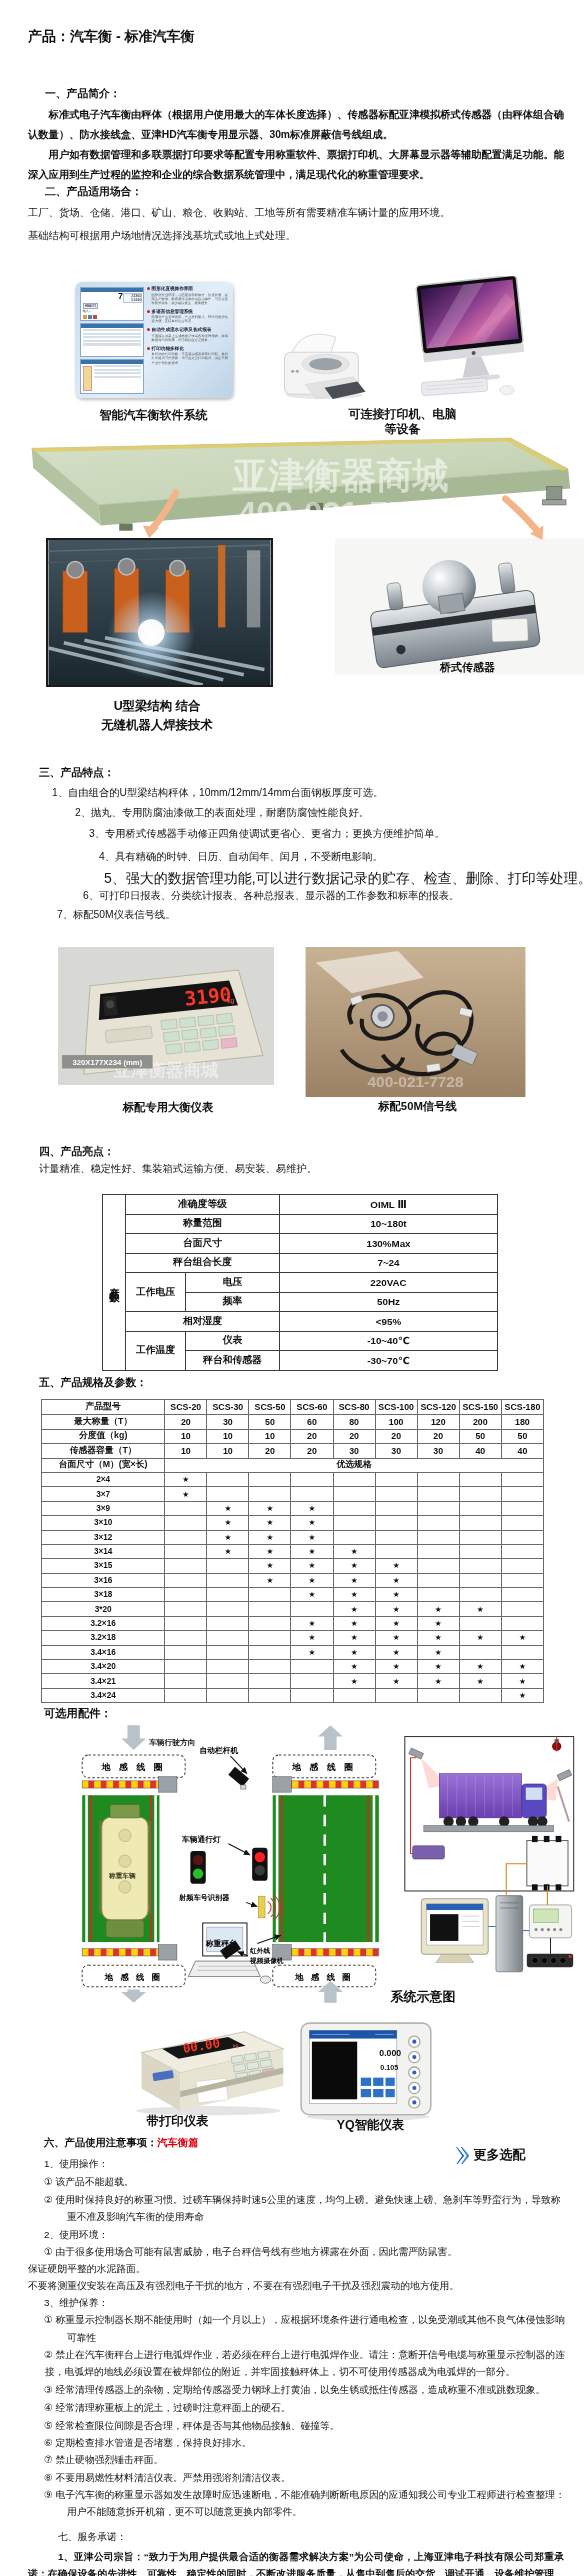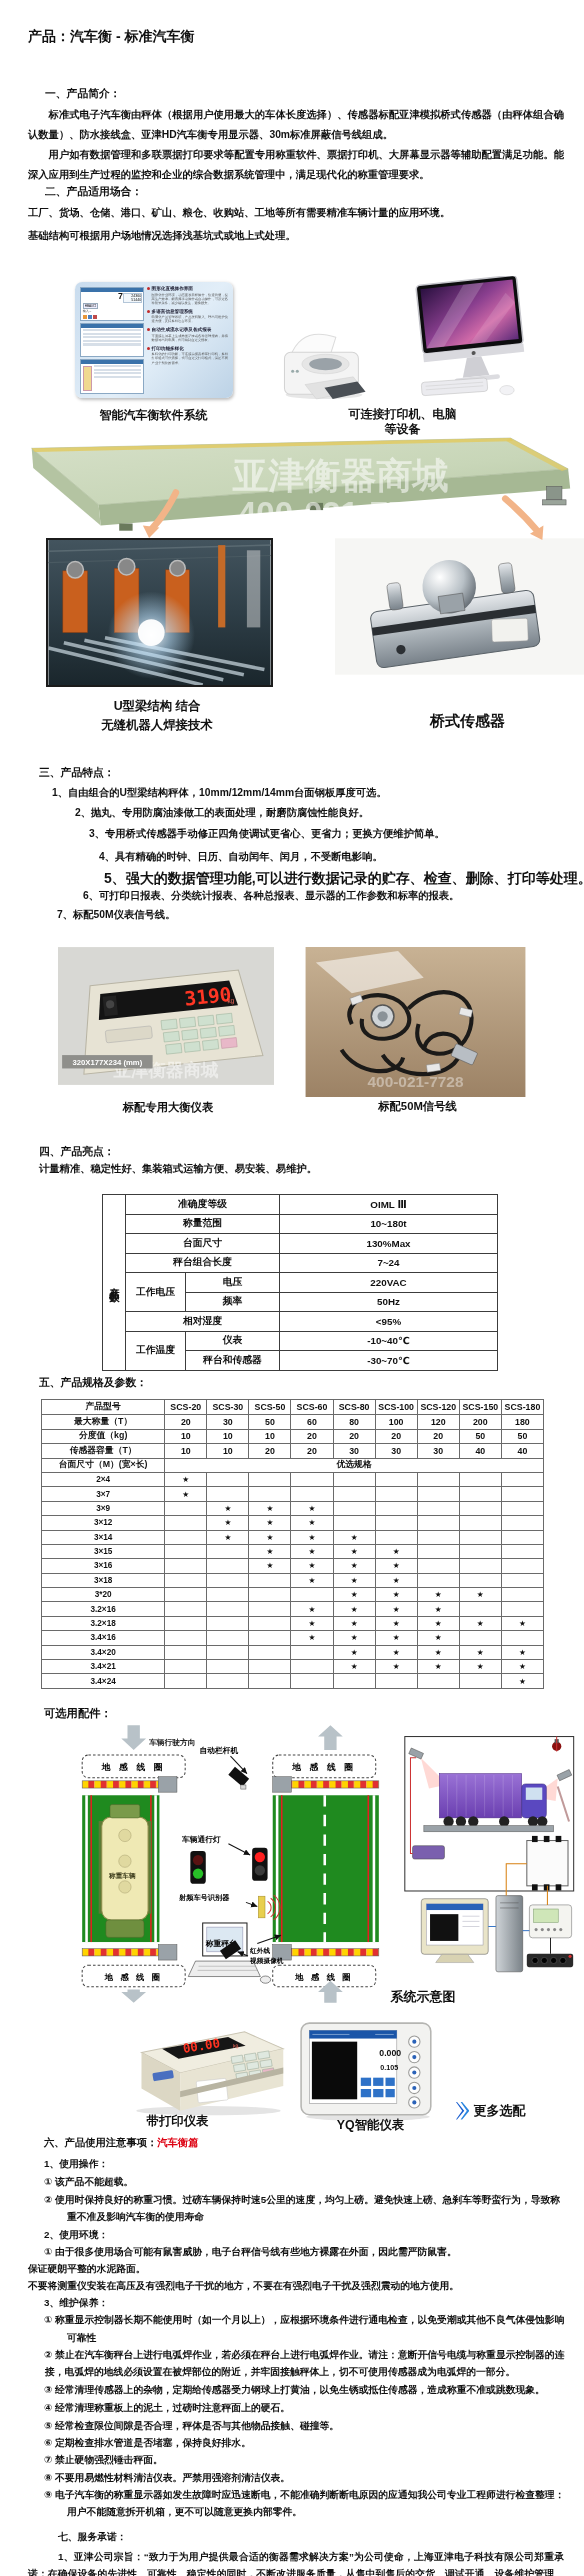--- a/index.html
+++ b/index.html
@@ -1,19 +1,19 @@
 <!DOCTYPE html>
 <html style="font-size:8.2px"><head>
 <meta charset="utf-8">
 <style>
   html,body{margin:0;padding:0;background:#fff;}
   #page{position:relative;width:584px;height:2770px;background:#fff;overflow:hidden;
         font-family:"Liberation Sans","DejaVu Sans",sans-serif;color:#111;}
   .abs{position:absolute;}
-  .t{position:absolute;white-space:nowrap;font-size:9.8px;font-weight:700;color:#111;}
+  .t{position:absolute;white-space:nowrap;font-size:9.8px;font-weight:400;color:#111;}
   .h{position:absolute;font-weight:700;color:#111;white-space:nowrap;}
   .cap{position:absolute;font-weight:700;color:#111;text-align:center;}
   .para{position:absolute;font-weight:700;color:#111;text-align:justify;}
   
   #swpanel{left:75px;top:282px;width:158px;height:116px;border-radius:7.2px;
     background:linear-gradient(135deg,#c9dcee 0%,#e2eef8 55%,#bcd2e6 100%);
     box-shadow:1px 1.5px 3.1px rgba(0,0,0,.25);}
   .mini{position:absolute;left:5.2px;width:62px;background:#fff;border:0.5px solid #8aa8c4;}
   .minihead{height:3.6px;background:#3a72aa;}
   .bigw{font-weight:700;font-size:8.8px;line-height:9.3px;text-align:right;padding-right:1.5px;}
@@ -32,21 +32,21 @@
   .ptab{position:absolute;left:102px;top:1194px;table-layout:fixed;}
   .ptab td{border:1px solid #3c3c3c;height:18.5px;text-align:center;font-size:9.8px;font-weight:700;padding:0;}
   .ptab .side{writing-mode:vertical-lr;text-orientation:upright;letter-spacing:1.5px;font-size:10.3px;}
   .spec{position:absolute;left:41px;top:1399px;width:503px;table-layout:fixed;}
   .spec td,.spec th{border:1px solid #6a6a6a;text-align:center;font-size:8.8px;font-weight:700;padding:0;color:#111;}
   .spec th{height:14.4px;} .spec td{height:13.4px;}
   .spec .ms{font-size:8.2px;} .spec .mc{font-size:7.7px;}
   
   .photo{position:absolute;overflow:hidden;}
   .chev{width:13.4px;height:17.5px;display:inline-block;}
-  #morebox{display:flex;align-items:center;gap:4.1px;}
+  #morebox{display:flex;align-items:flex-end;gap:4.1px;margin-top:44px;}
 </style>
 </head>
 <body>
 
 <div id="page">
 
   <div class="h" style="left:28px;top:28px;font-size:14px;">产品：汽车衡 - 标准汽车衡</div>
   <div class="h" style="left:45px;top:87px;font-size:10.8px;">一、产品简介：</div>
   <div class="para" style="left:28px;top:105px;width:536px;font-size:10.3px;line-height:19.6px;font-weight:700;text-indent:20.6px;">标准式电子汽车衡由秤体（根据用户使用最大的车体长度选择）、传感器标配亚津模拟桥式传感器（由秤体组合确认数量）、防水接线盒、亚津HD汽车衡专用显示器、30m标准屏蔽信号线组成。</div>
   <div class="para" style="left:28px;top:145px;width:536px;font-size:10.3px;line-height:19.6px;font-weight:700;text-indent:20.6px;">用户如有数据管理和多联票据打印要求等配置专用称重软件、票据打印机、大屏幕显示器等辅助配置满足功能。能深入应用到生产过程的监控和企业的综合数据系统管理中，满足现代化的称重管理要求。</div>
@@ -235,21 +235,21 @@
     <g stroke="#f2b488" stroke-width="13" fill="none" stroke-linecap="round">
       <path d="M300,108 Q280,150 252,180"></path>
       <path d="M940,120 Q975,150 1000,180"></path>
     </g>
     <polygon points="236,172 268,176 248,196" fill="#f2b488"></polygon>
     <polygon points="988,188 1014,172 1012,200" fill="#f2b488"></polygon>
   </svg>
 
   <div class="cap" style="left:77px;top:698px;width:160px;font-size:12.4px;">U型梁结构 结合</div>
   <div class="cap" style="left:77px;top:717px;width:160px;font-size:12.4px;">无缝机器人焊接技术</div>
-  <div class="cap" style="left:390px;top:712px;width:155px;font-size:15px;">桥式传感器</div>
+  <div class="cap" style="left:390px;top:660px;width:155px;font-size:11px;">桥式传感器</div>
 
   <div class="h" style="left:39px;top:766px;font-size:10.8px;">三、产品特点：</div>
   <div id="features-list">
       <div class="t" style="left: 52px; top: 786px; font-size: 10.3px;">1、自由组合的U型梁结构秤体，10mm/12mm/14mm台面钢板厚度可选。</div>
       <div class="t" style="left: 75px; top: 806px; font-size: 10.3px;">2、抛丸、专用防腐油漆做工的表面处理，耐磨防腐蚀性能良好。</div>
       <div class="t" style="left: 89px; top: 827px; font-size: 10.3px;">3、专用桥式传感器手动修正四角使调试更省心、更省力；更换方便维护简单。</div>
       <div class="t" style="left: 99px; top: 850px; font-size: 10.3px;">4、具有精确的时钟、日历、自动闰年、闰月，不受断电影响。</div>
       <div class="t" style="left: 104px; top: 870px; font-size: 14px;">5、强大的数据管理功能,可以进行数据记录的贮存、检查、删除、打印等处理。</div>
       <div class="t" style="left: 83px; top: 889px; font-size: 10.3px;">6、可打印日报表、分类统计报表、各种总报表、显示器的工作参数和标率的报表。</div>
       <div class="t" style="left: 57px; top: 908px; font-size: 10.3px;">7、标配50M仪表信号线。</div>
@@ -466,20 +466,32 @@
           <td class="mc">★</td>
           <td class="mc">★</td>
           <td class="mc">★</td>
           <td class="mc"></td>
           <td class="mc"></td>
           <td class="mc"></td>
           <td class="mc"></td>
           <td class="mc"></td>
         </tr>
         <tr>
+          <td class="ms">3×10</td>
+          <td class="mc"></td>
+          <td class="mc">★</td>
+          <td class="mc">★</td>
+          <td class="mc">★</td>
+          <td class="mc"></td>
+          <td class="mc"></td>
+          <td class="mc"></td>
+          <td class="mc"></td>
+          <td class="mc"></td>
+        </tr>
+        <tr>
           <td class="ms">3×12</td>
           <td class="mc"></td>
           <td class="mc">★</td>
           <td class="mc">★</td>
           <td class="mc">★</td>
           <td class="mc"></td>
           <td class="mc"></td>
           <td class="mc"></td>
           <td class="mc"></td>
           <td class="mc"></td>

